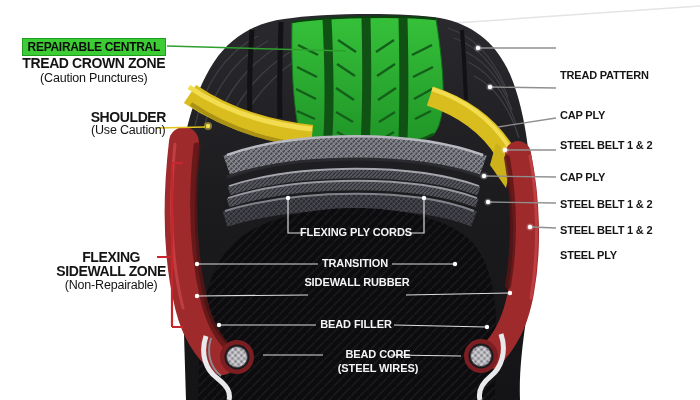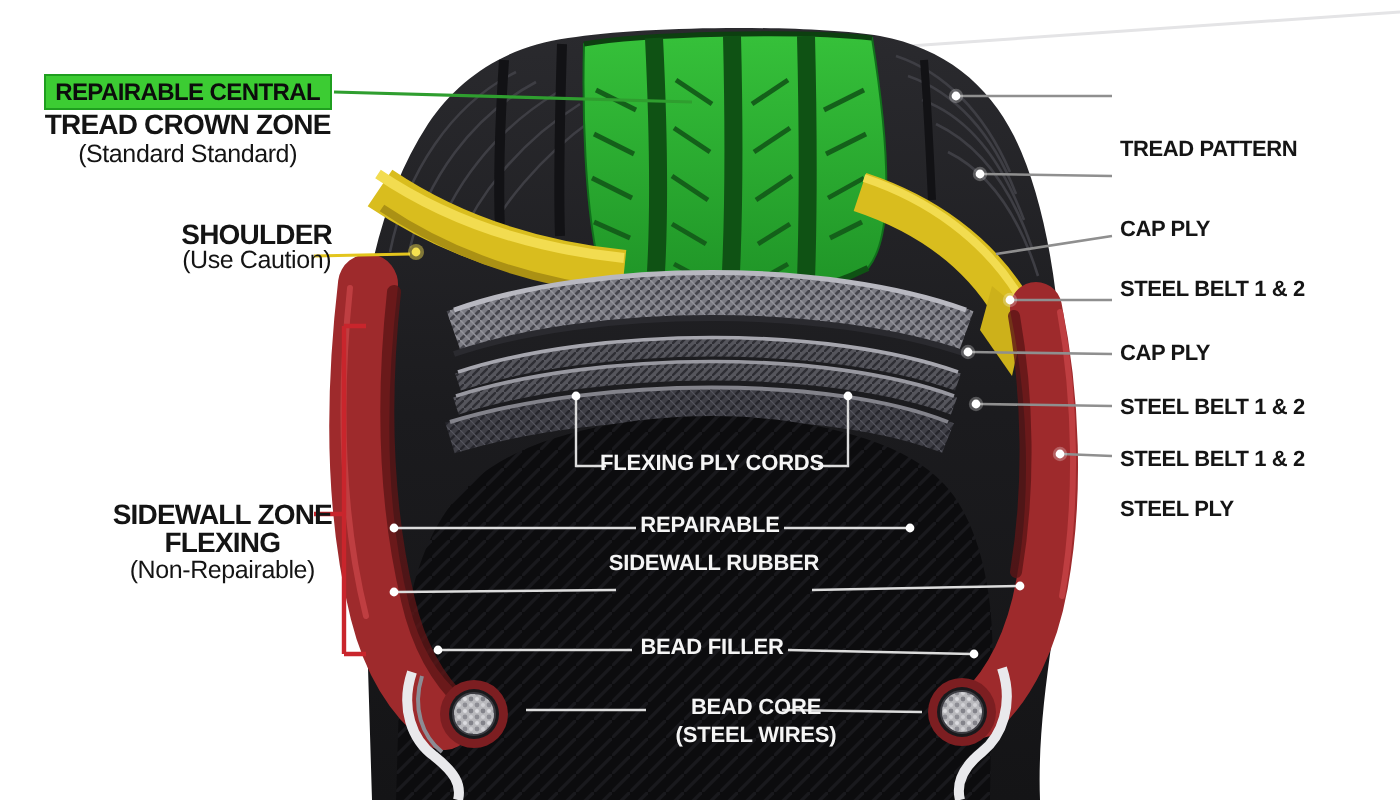--- a/index.html
+++ b/index.html
@@ -232,44 +232,44 @@
       <circle cx="197" cy="296" r="2.2"></circle>
         <circle cx="510" cy="293" r="2.2"></circle>
       <circle cx="219" cy="325" r="2.2"></circle>
         <circle cx="487" cy="327" r="2.2"></circle>
     </g>
   </svg>
 
   <div class="zl" style="top:37px">
     <div><span class="badge">REPAIRABLE CENTRAL</span></div>
     <div class="t1">TREAD CROWN ZONE</div>
-    <div class="t2">(Standard Standard)</div>
+    <div class="t2">(Caution Punctures)</div>
   </div>
 
   <div class="zl g2" style="top:111px">
     <div class="t1">SHOULDER</div>
     <div class="t2">(Use Caution)</div>
   </div>
 
   <div class="zl g3" style="top:250px">
+    <div class="t1">FLEXING</div>
     <div class="t1">SIDEWALL ZONE</div>
-    <div class="t1">FLEXING</div>
     <div class="t2">(Non-Repairable)</div>
   </div>
 
   <div class="rl" style="top:41px">TREAD PATTERN</div>
   <div class="rl" style="top:81px">CAP PLY</div>
   <div class="rl" style="top:111px">STEEL BELT 1 &amp; 2</div>
   <div class="rl" style="top:143px">CAP PLY</div>
   <div class="rl" style="top:170px">STEEL BELT 1 &amp; 2</div>
   <div class="rl" style="top:196px">STEEL BELT 1 &amp; 2</div>
   <div class="rl" style="top:221px">STEEL PLY</div>
 
   <div class="cl" style="left:356px;top:226px">FLEXING PLY CORDS</div>
-  <div class="cl" style="left:355px;top:257px">REPAIRABLE</div>
+  <div class="cl" style="left:355px;top:257px">TRANSITION</div>
   <div class="cl" style="left:357px;top:276px">SIDEWALL RUBBER</div>
   <div class="cl" style="left:356px;top:318px">BEAD FILLER</div>
   <div class="cl" style="left:378px;top:348px">
     <div>BEAD CORE</div>
     <div>(STEEL WIRES)</div>
   </div>
 
 </div>
 
 </body></html>

